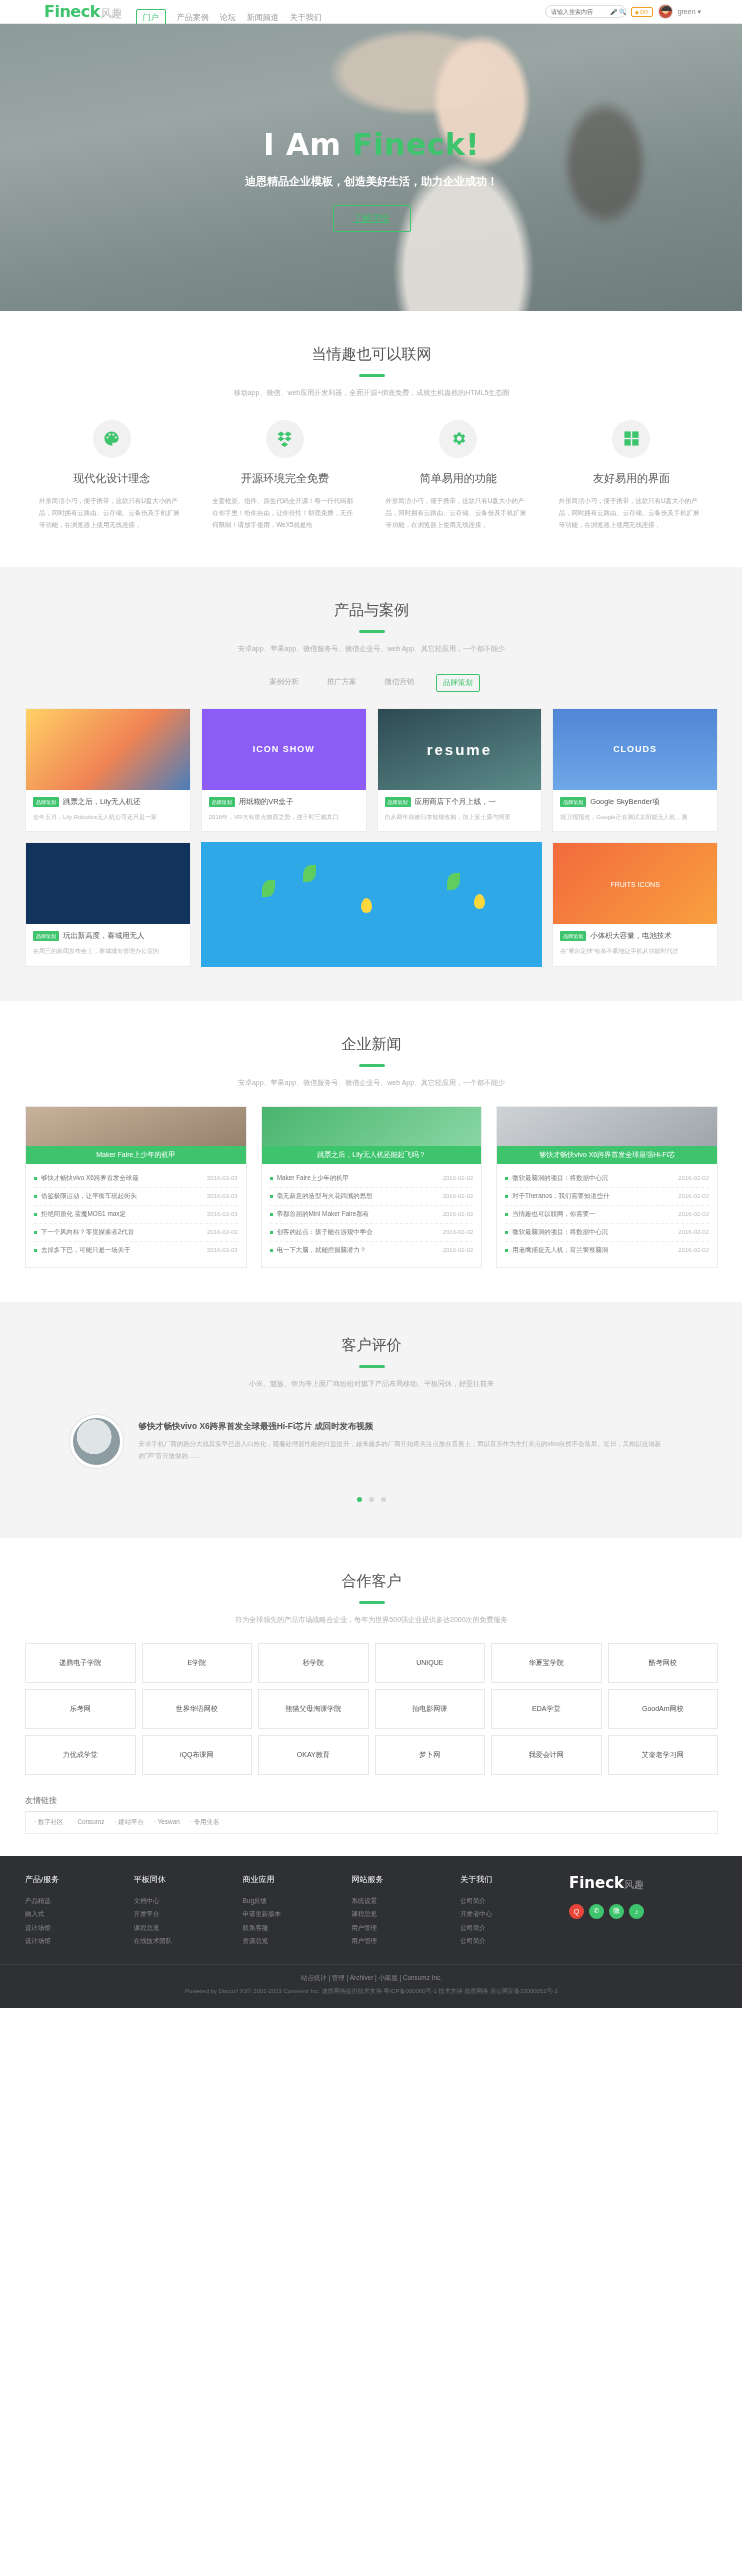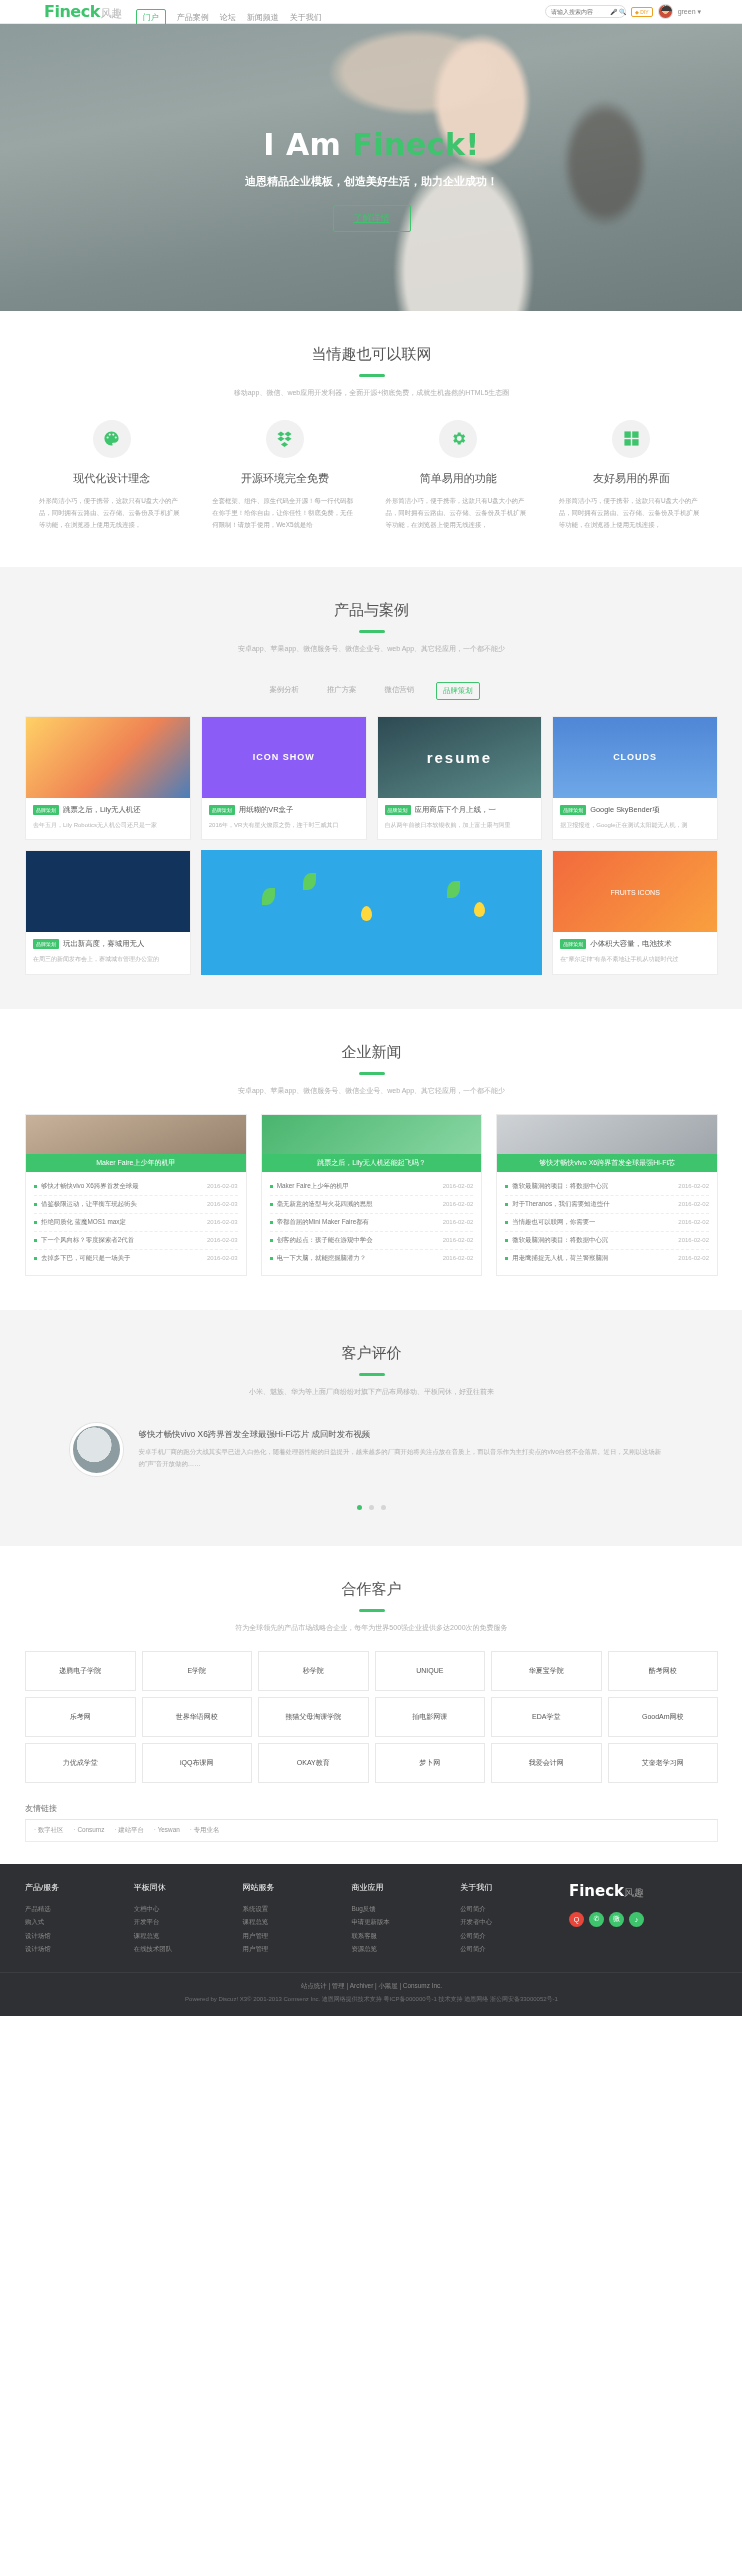--- a/index.html
+++ b/index.html
@@ -60,21 +60,21 @@
   
   .feats { display:flex; gap:0; margin-top:22px; }
   .feat { flex:1; text-align:center; padding:0 14px; }
   .feat .circ { width:38px; height:38px; border-radius:50%; background:#f1f1f1;
                 margin:0 auto; display:flex; align-items:center; justify-content:center; }
   .feat .circ svg { width:17px; height:17px; fill:#3ec46d; }
   .feat h4 { font-size:11px; color:#555; font-weight:normal; margin-top:13px; }
   .feat p { font-size:6.4px; color:#a8a8a8; line-height:1.85; margin-top:9px; text-align:left; }
   
   .tabs { display:flex; justify-content:center; gap:16px; margin-top:20px; }
-  .tabs span { font-size:7.4px; color:#aaa; padding:3px 6px;margin-top:8px; }
+  .tabs span { font-size:7.4px; color:#aaa; padding:3px 6px; }
   .tabs span.cur { color:#3ec46d; border:1px solid #3ec46d; border-radius:2px; }
   
   .pgrid { display:grid; grid-template-columns:repeat(4,1fr); gap:10px; margin-top:16px; padding-bottom:34px; }
   .pcard { background:#fff; border:1px solid #ececec; }
   .pcard .thumb { height:81px; position:relative; overflow:hidden; }
   .pcard .meta { padding:7px 7px 9px; }
   .pcard .ttl { display:flex; align-items:center; gap:4px; }
   .tag { background:#3ec46d; color:#fff; font-size:5px; padding:2px 3px; border-radius:1px; white-space:nowrap; }
   .pcard .ttl b { font-size:7.4px; color:#555; font-weight:normal; overflow:hidden;
                   white-space:nowrap; text-overflow:ellipsis; }
@@ -112,21 +112,21 @@
               padding:4px 0; border-bottom:1px dashed #eee; }
   .ncard li:last-child { border-bottom:0; }
   .ncard li .dot { width:3px; height:3px; background:#3ec46d; margin-right:4px; flex:0 0 auto; }
   .ncard li .tx { flex:1; overflow:hidden; white-space:nowrap; text-overflow:ellipsis; }
   .ncard li .dt { color:#bbb; font-size:6px; margin-left:5px; }
   
   .testi { display:flex; align-items:center; gap:16px; width:604px; margin:26px auto 0; padding-bottom:10px; }
   .testi .ph { width:53px; height:53px; border-radius:50%; flex:0 0 auto;
                background:radial-gradient(circle at 45% 40%,#dfe5e6 0 45%,#8d9ca0 46% 100%);
                border:3px solid #fff; box-shadow:0 0 0 1px #e3e3e3; }
-  .testi .tx h5 { font-size:8.4px; color:#555; font-weight:normal; }
+  .testi .tx h5 { font-size:8.4px; color:#555; font-weight:bold; }
   .testi .tx p { font-size:6.4px; color:#b0b0b0; line-height:1.9; margin-top:6px; }
   .dots { text-align:center; padding:14px 0 34px; }
   .dots i { display:inline-block; width:5px; height:5px; border-radius:50%; background:#d5d5d5; margin:0 2px; }
   .dots i.on { background:#3ec46d; }
   
   .cgrid { display:grid; grid-template-columns:repeat(6,1fr); gap:6px; margin-top:18px; padding-bottom:20px; }
   .ccard { height:40px; background:#fff; border:1px solid #e8e8e8; display:flex;
            align-items:center; justify-content:center; font-size:7px; color:#555; text-align:center;
            padding:2px; line-height:1.3; }
   
@@ -561,32 +561,32 @@
       <a href="#">设计场馆</a>
     </div>
     <div class="fcol">
       <h6>平板同休</h6>
       <a href="#">文档中心</a>
       <a href="#">开发平台</a>
       <a href="#">课程总览</a>
       <a href="#">在线技术团队</a>
     </div>
     <div class="fcol">
+      <h6>商业应用</h6>
+      <a href="#">Bug反馈</a>
+      <a href="#">申请更新版本</a>
+      <a href="#">联系客服</a>
+      <a href="#">资源总览</a>
+    </div>
+    <div class="fcol">
       <h6>网站服务</h6>
       <a href="#">系统设置</a>
       <a href="#">课程总览</a>
       <a href="#">用户管理</a>
       <a href="#">用户管理</a>
-    </div>
-    <div class="fcol">
-      <h6>商业应用</h6>
-      <a href="#">Bug反馈</a>
-      <a href="#">申请更新版本</a>
-      <a href="#">联系客服</a>
-      <a href="#">资源总览</a>
     </div>
     <div class="fcol">
       <h6>关于我们</h6>
       <a href="#">公司简介</a>
       <a href="#">开发者中心</a>
       <a href="#">公司简介</a>
       <a href="#">公司简介</a>
     </div>
     <div class="fbrand">
       <div class="lg">

